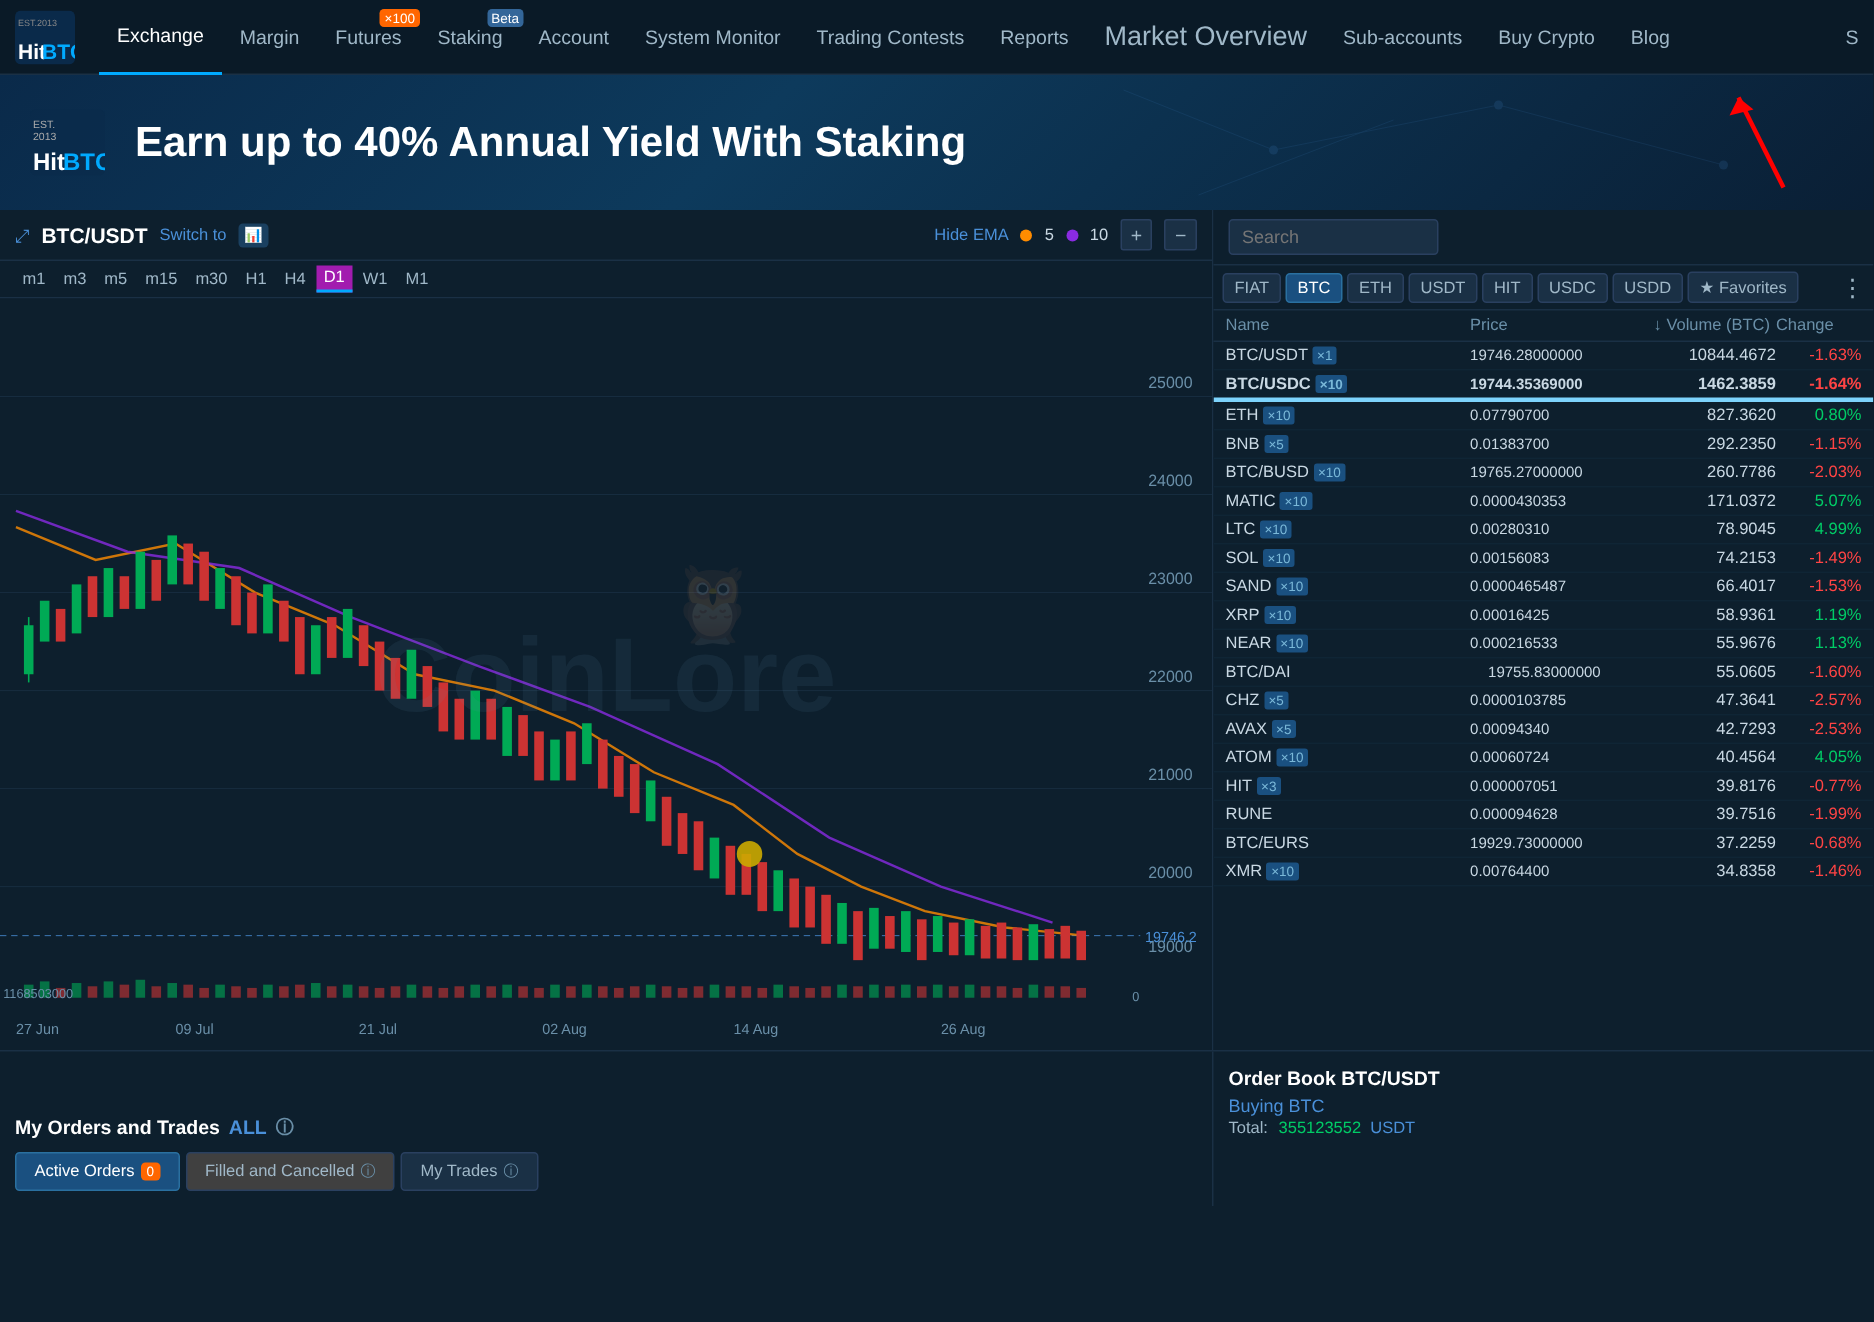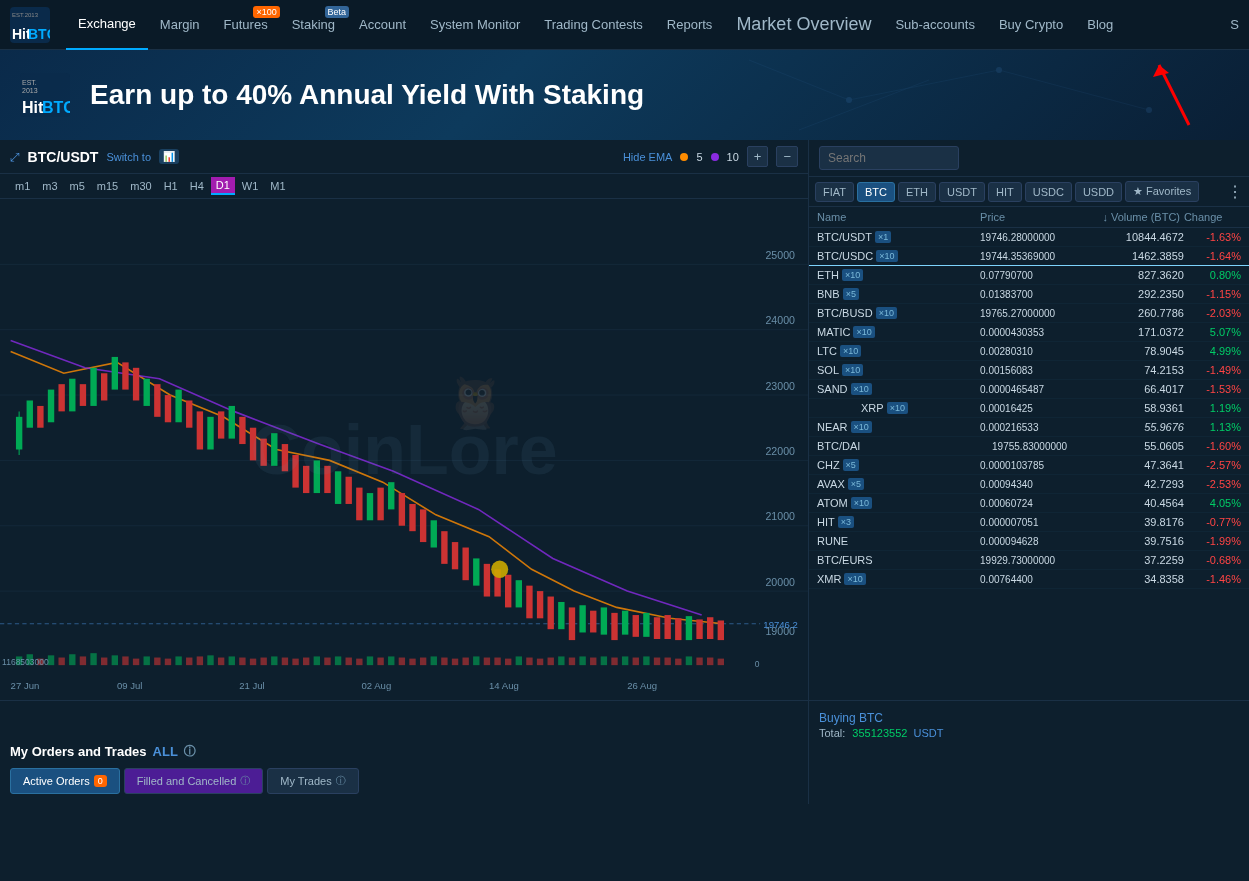--- a/index.html
+++ b/index.html
@@ -329,21 +329,21 @@
         <span>Change</span>
       </div>
 
       <div style="flex:1;overflow-y:auto;">
         <div style="display:grid;grid-template-columns:2fr 1.5fr 1fr 0.7fr;padding:3px 8px;border-bottom:1px solid #0f2535;cursor:pointer;align-items:center;">
           <span style="color:#c9d8e3;font-size:11px;display:flex;align-items:center;gap:3px;">BTC/USDT <span style="background:#1a5080;color:#7ab8d8;font-size:9px;padding:1px 3px;border-radius:2px;">×1</span></span>
           <span style="color:#c9d8e3;font-size:10px;">19746.28000000</span>
           <span style="color:#c9d8e3;font-size:11px;text-align:right;">10844.4672</span>
           <span style="color:#ff4444;font-size:11px;text-align:right;">-1.63%</span>
         </div>
-        <div style="display:grid;grid-template-columns:2fr 1.5fr 1fr 0.7fr;padding:3px 8px;border-bottom:1px solid #7dd3fc;cursor:pointer;align-items:center;">
+        <div style="display:grid;grid-template-columns:2fr 1.5fr 1fr 0.7fr;padding:3px 8px;border-bottom:3px solid #7dd3fc;cursor:pointer;align-items:center;font-weight:bold;">
           <span style="color:#c9d8e3;font-size:11px;display:flex;align-items:center;gap:3px;">BTC/USDC <span style="background:#1a5080;color:#7ab8d8;font-size:9px;padding:1px 3px;border-radius:2px;">×10</span></span>
           <span style="color:#c9d8e3;font-size:10px;">19744.35369000</span>
           <span style="color:#c9d8e3;font-size:11px;text-align:right;">1462.3859</span>
           <span style="color:#ff4444;font-size:11px;text-align:right;">-1.64%</span>
         </div>
         <div style="display:grid;grid-template-columns:2fr 1.5fr 1fr 0.7fr;padding:3px 8px;border-bottom:1px solid #0f2535;cursor:pointer;align-items:center;">
           <span style="color:#c9d8e3;font-size:11px;display:flex;align-items:center;gap:3px;">ETH <span style="background:#1a5080;color:#7ab8d8;font-size:9px;padding:1px 3px;border-radius:2px;">×10</span></span>
           <span style="color:#c9d8e3;font-size:10px;">0.07790700</span>
           <span style="color:#c9d8e3;font-size:11px;text-align:right;">827.3620</span>
           <span style="color:#00cc66;font-size:11px;text-align:right;">0.80%</span>
@@ -378,29 +378,29 @@
           <span style="color:#c9d8e3;font-size:11px;text-align:right;">74.2153</span>
           <span style="color:#ff4444;font-size:11px;text-align:right;">-1.49%</span>
         </div>
         <div style="display:grid;grid-template-columns:2fr 1.5fr 1fr 0.7fr;padding:3px 8px;border-bottom:1px solid #0f2535;cursor:pointer;align-items:center;">
           <span style="color:#c9d8e3;font-size:11px;display:flex;align-items:center;gap:3px;">SAND <span style="background:#1a5080;color:#7ab8d8;font-size:9px;padding:1px 3px;border-radius:2px;">×10</span></span>
           <span style="color:#c9d8e3;font-size:10px;">0.0000465487</span>
           <span style="color:#c9d8e3;font-size:11px;text-align:right;">66.4017</span>
           <span style="color:#ff4444;font-size:11px;text-align:right;">-1.53%</span>
         </div>
         <div style="display:grid;grid-template-columns:2fr 1.5fr 1fr 0.7fr;padding:3px 8px;border-bottom:1px solid #0f2535;cursor:pointer;align-items:center;">
-          <span style="color:#c9d8e3;font-size:11px;display:flex;align-items:center;gap:3px;margin-left:44px;">XRP <span style="background:#1a5080;color:#7ab8d8;font-size:9px;padding:1px 3px;border-radius:2px;">×10</span></span>
+          <span style="color:#c9d8e3;font-size:11px;display:flex;align-items:center;gap:3px;">XRP <span style="background:#1a5080;color:#7ab8d8;font-size:9px;padding:1px 3px;border-radius:2px;">×10</span></span>
           <span style="color:#c9d8e3;font-size:10px;">0.00016425</span>
           <span style="color:#c9d8e3;font-size:11px;text-align:right;">58.9361</span>
           <span style="color:#00cc66;font-size:11px;text-align:right;">1.19%</span>
         </div>
         <div style="display:grid;grid-template-columns:2fr 1.5fr 1fr 0.7fr;padding:3px 8px;border-bottom:1px solid #0f2535;cursor:pointer;align-items:center;">
           <span style="color:#c9d8e3;font-size:11px;display:flex;align-items:center;gap:3px;">NEAR <span style="background:#1a5080;color:#7ab8d8;font-size:9px;padding:1px 3px;border-radius:2px;">×10</span></span>
           <span style="color:#c9d8e3;font-size:10px;">0.000216533</span>
-          <span style="color:#c9d8e3;font-size:11px;text-align:right;font-style:italic;">55.9676</span>
+          <span style="color:#c9d8e3;font-size:11px;text-align:right;">55.9676</span>
           <span style="color:#00cc66;font-size:11px;text-align:right;">1.13%</span>
         </div>
         <div style="display:grid;grid-template-columns:2fr 1.5fr 1fr 0.7fr;padding:3px 8px;border-bottom:1px solid #0f2535;cursor:pointer;align-items:center;">
           <span style="color:#c9d8e3;font-size:11px;">BTC/DAI</span>
           <span style="color:#c9d8e3;font-size:10px;margin-left:12px;">19755.83000000</span>
           <span style="color:#c9d8e3;font-size:11px;text-align:right;">55.0605</span>
           <span style="color:#ff4444;font-size:11px;text-align:right;">-1.60%</span>
         </div>
         <div style="display:grid;grid-template-columns:2fr 1.5fr 1fr 0.7fr;padding:3px 8px;border-bottom:1px solid #0f2535;cursor:pointer;align-items:center;">
           <span style="color:#c9d8e3;font-size:11px;display:flex;align-items:center;gap:3px;">CHZ <span style="background:#1a5080;color:#7ab8d8;font-size:9px;padding:1px 3px;border-radius:2px;">×5</span></span>
@@ -454,32 +454,33 @@
       <div style="color:#fff;font-size:13px;font-weight:bold;margin-bottom:8px;display:flex;align-items:center;gap:6px;margin-top:32px;">
         <span>My Orders and Trades</span>
         <span style="color:#4a90d9;">ALL</span>
         <span style="color:#6a8fa8;cursor:pointer;font-size:12px;">ⓘ</span>
       </div>
       <div style="display:flex;gap:4px;">
         <div style="padding:5px 12px;background:#1a5080;border:1px solid #2a70a0;color:#fff;border-radius:3px;cursor:pointer;font-size:11px;display:flex;align-items:center;gap:4px;">
           Active Orders
           <span style="background:#ff6600;color:#fff;font-size:9px;padding:1px 4px;border-radius:3px;">0</span>
         </div>
-        <div style="padding:5px 12px;background:#4c1d95;border:1px solid #2a4060;color:#a0b8c8;border-radius:3px;cursor:pointer;font-size:11px;display:flex;align-items:center;gap:4px;">
+        <div style="padding:5px 12px;background:#404040;border:1px solid #2a4060;color:#a0b8c8;border-radius:3px;cursor:pointer;font-size:11px;display:flex;align-items:center;gap:4px;">
           Filled and Cancelled
           <span style="color:#6a8fa8;font-size:10px;">ⓘ</span>
         </div>
         <div style="padding:5px 12px;background:#1a3045;border:1px solid #2a4060;color:#a0b8c8;border-radius:3px;cursor:pointer;font-size:11px;display:flex;align-items:center;gap:4px;">
           My Trades
           <span style="color:#6a8fa8;font-size:10px;">ⓘ</span>
         </div>
       </div>
     </div>
 
     <div style="width:440px;padding:10px;">
+      <div style="color:#fff;font-size:13px;font-weight:bold;margin-bottom:4px;">Order Book BTC/USDT</div>
       <div style="color:#4a90d9;font-size:12px;">Buying BTC</div>
       <div style="font-size:11px;margin-top:2px;">
         <span style="color:#a0b8c8;">Total:</span>
         <span style="color:#00cc66;margin-left:4px;">355123552</span>
         <span style="color:#4a90d9;margin-left:3px;">USDT</span>
       </div>
     </div>
   </div>
 </div>
 

